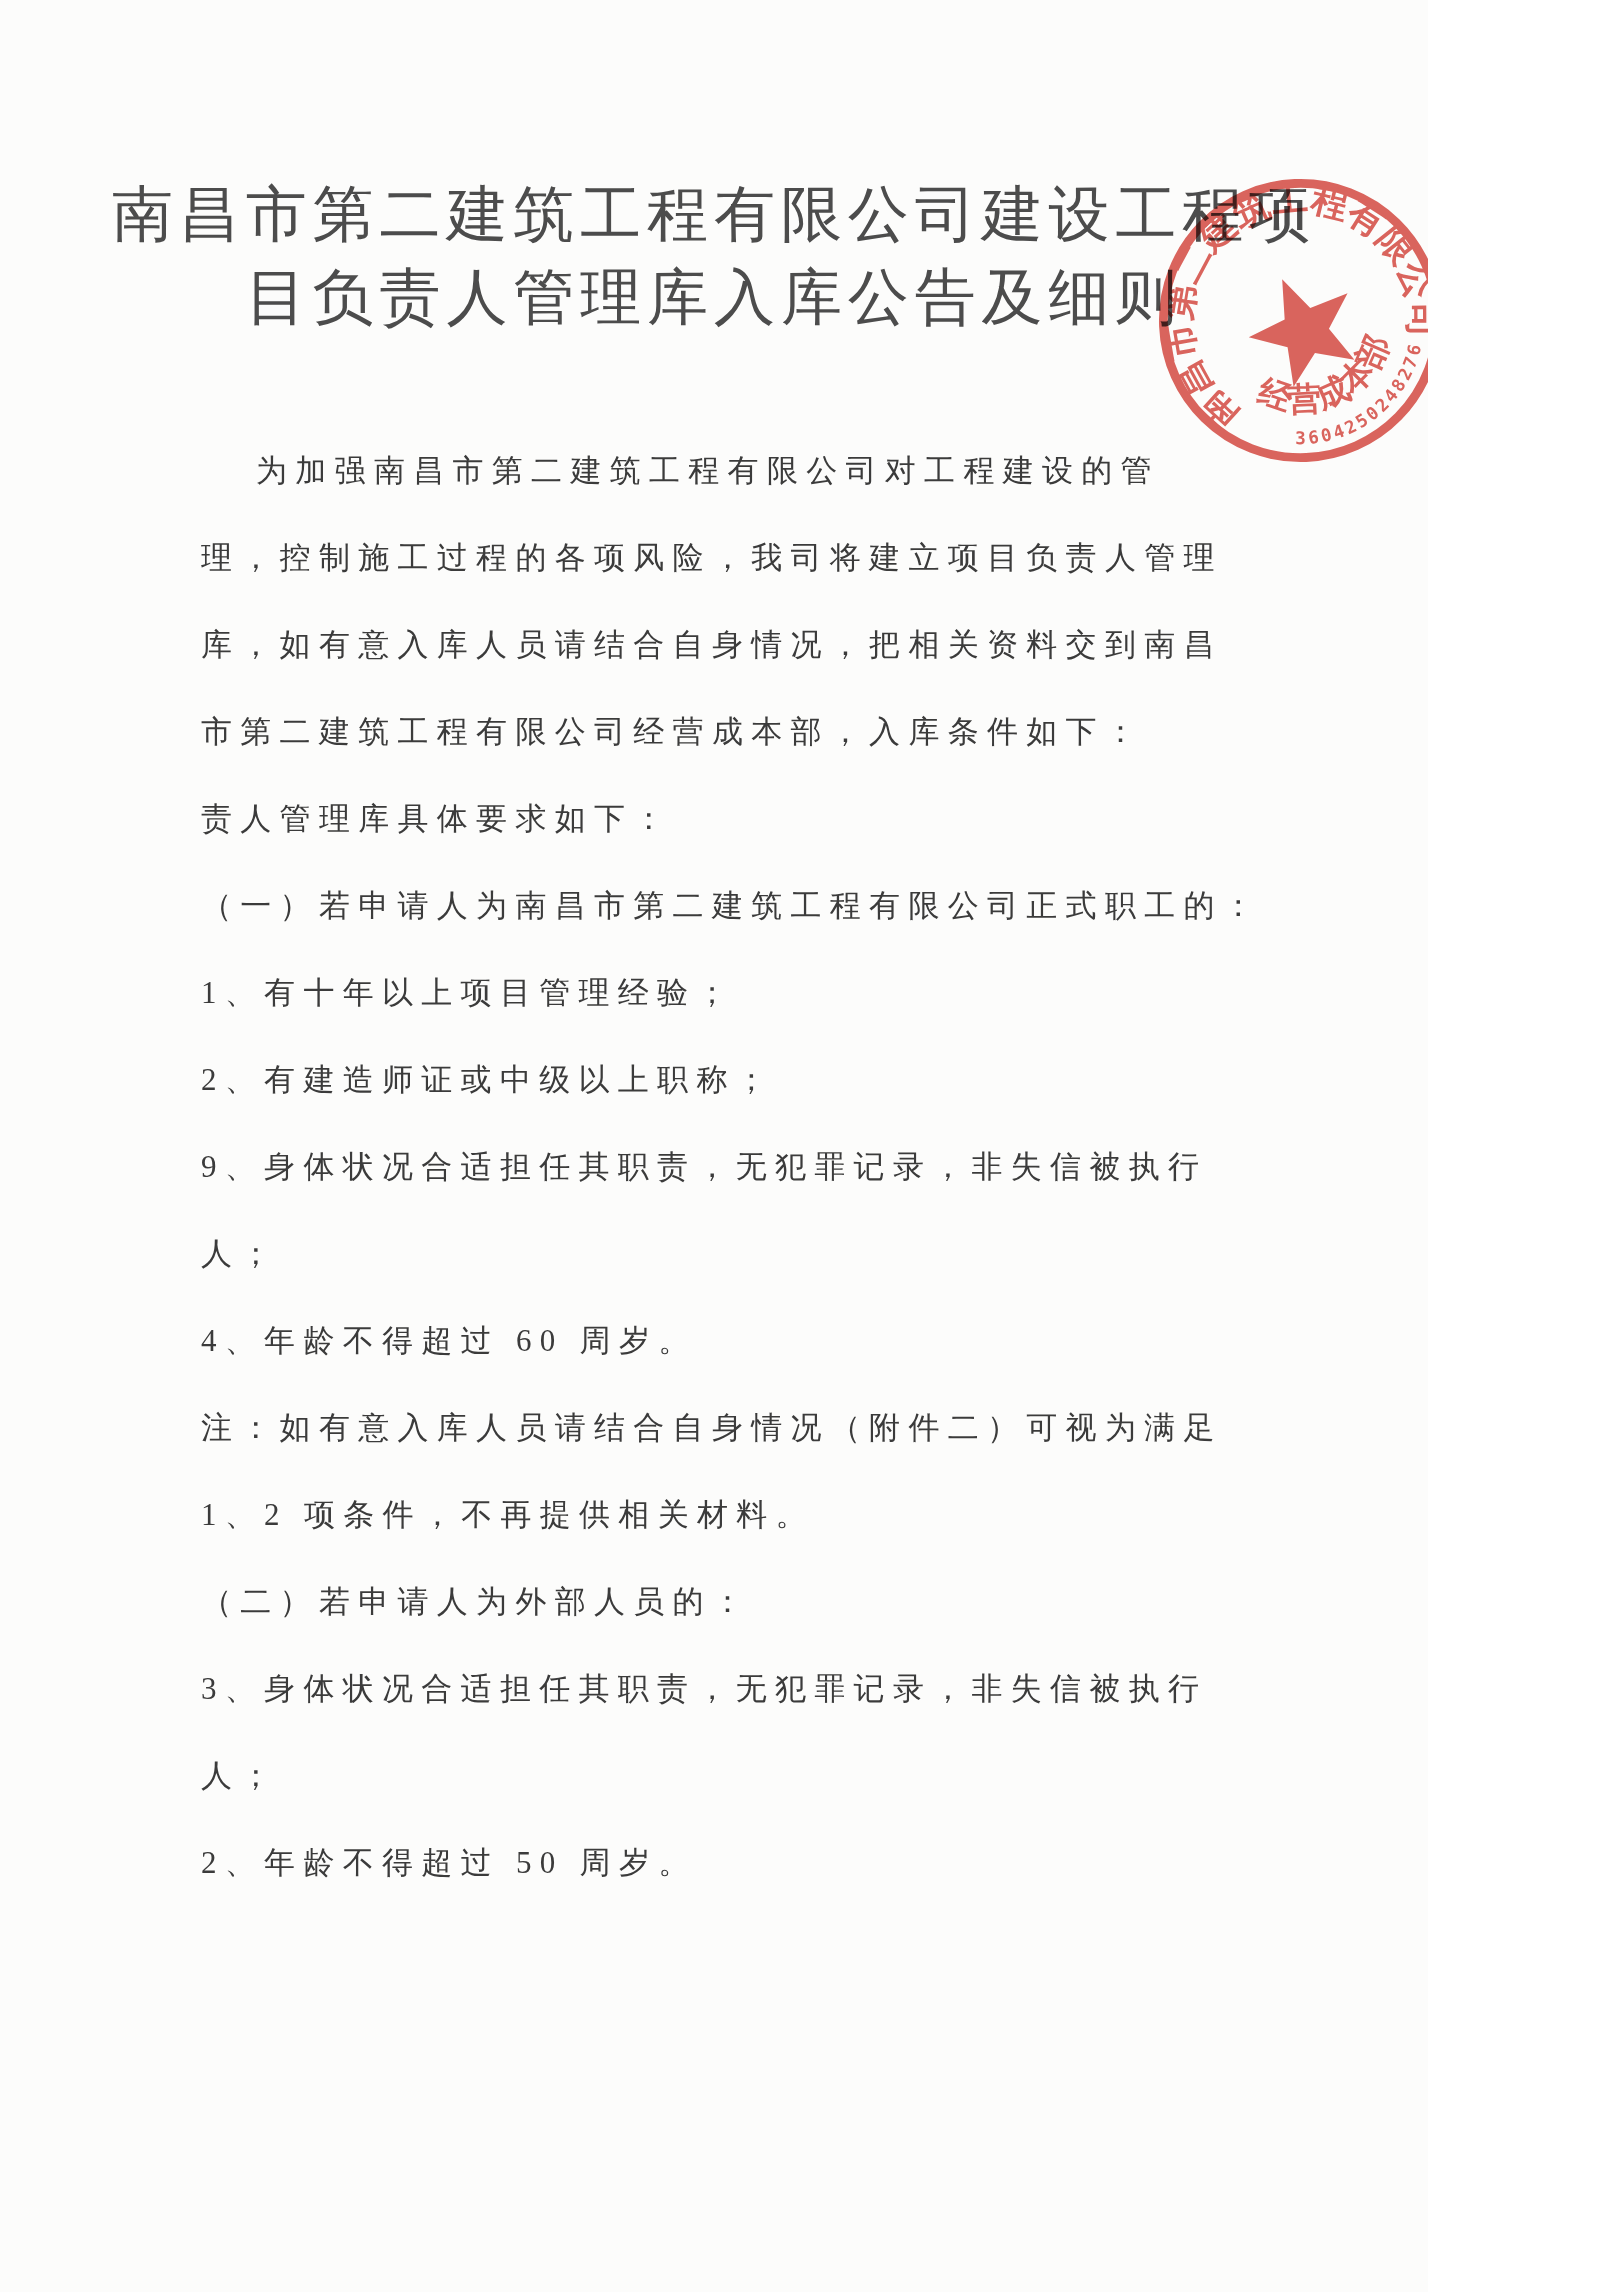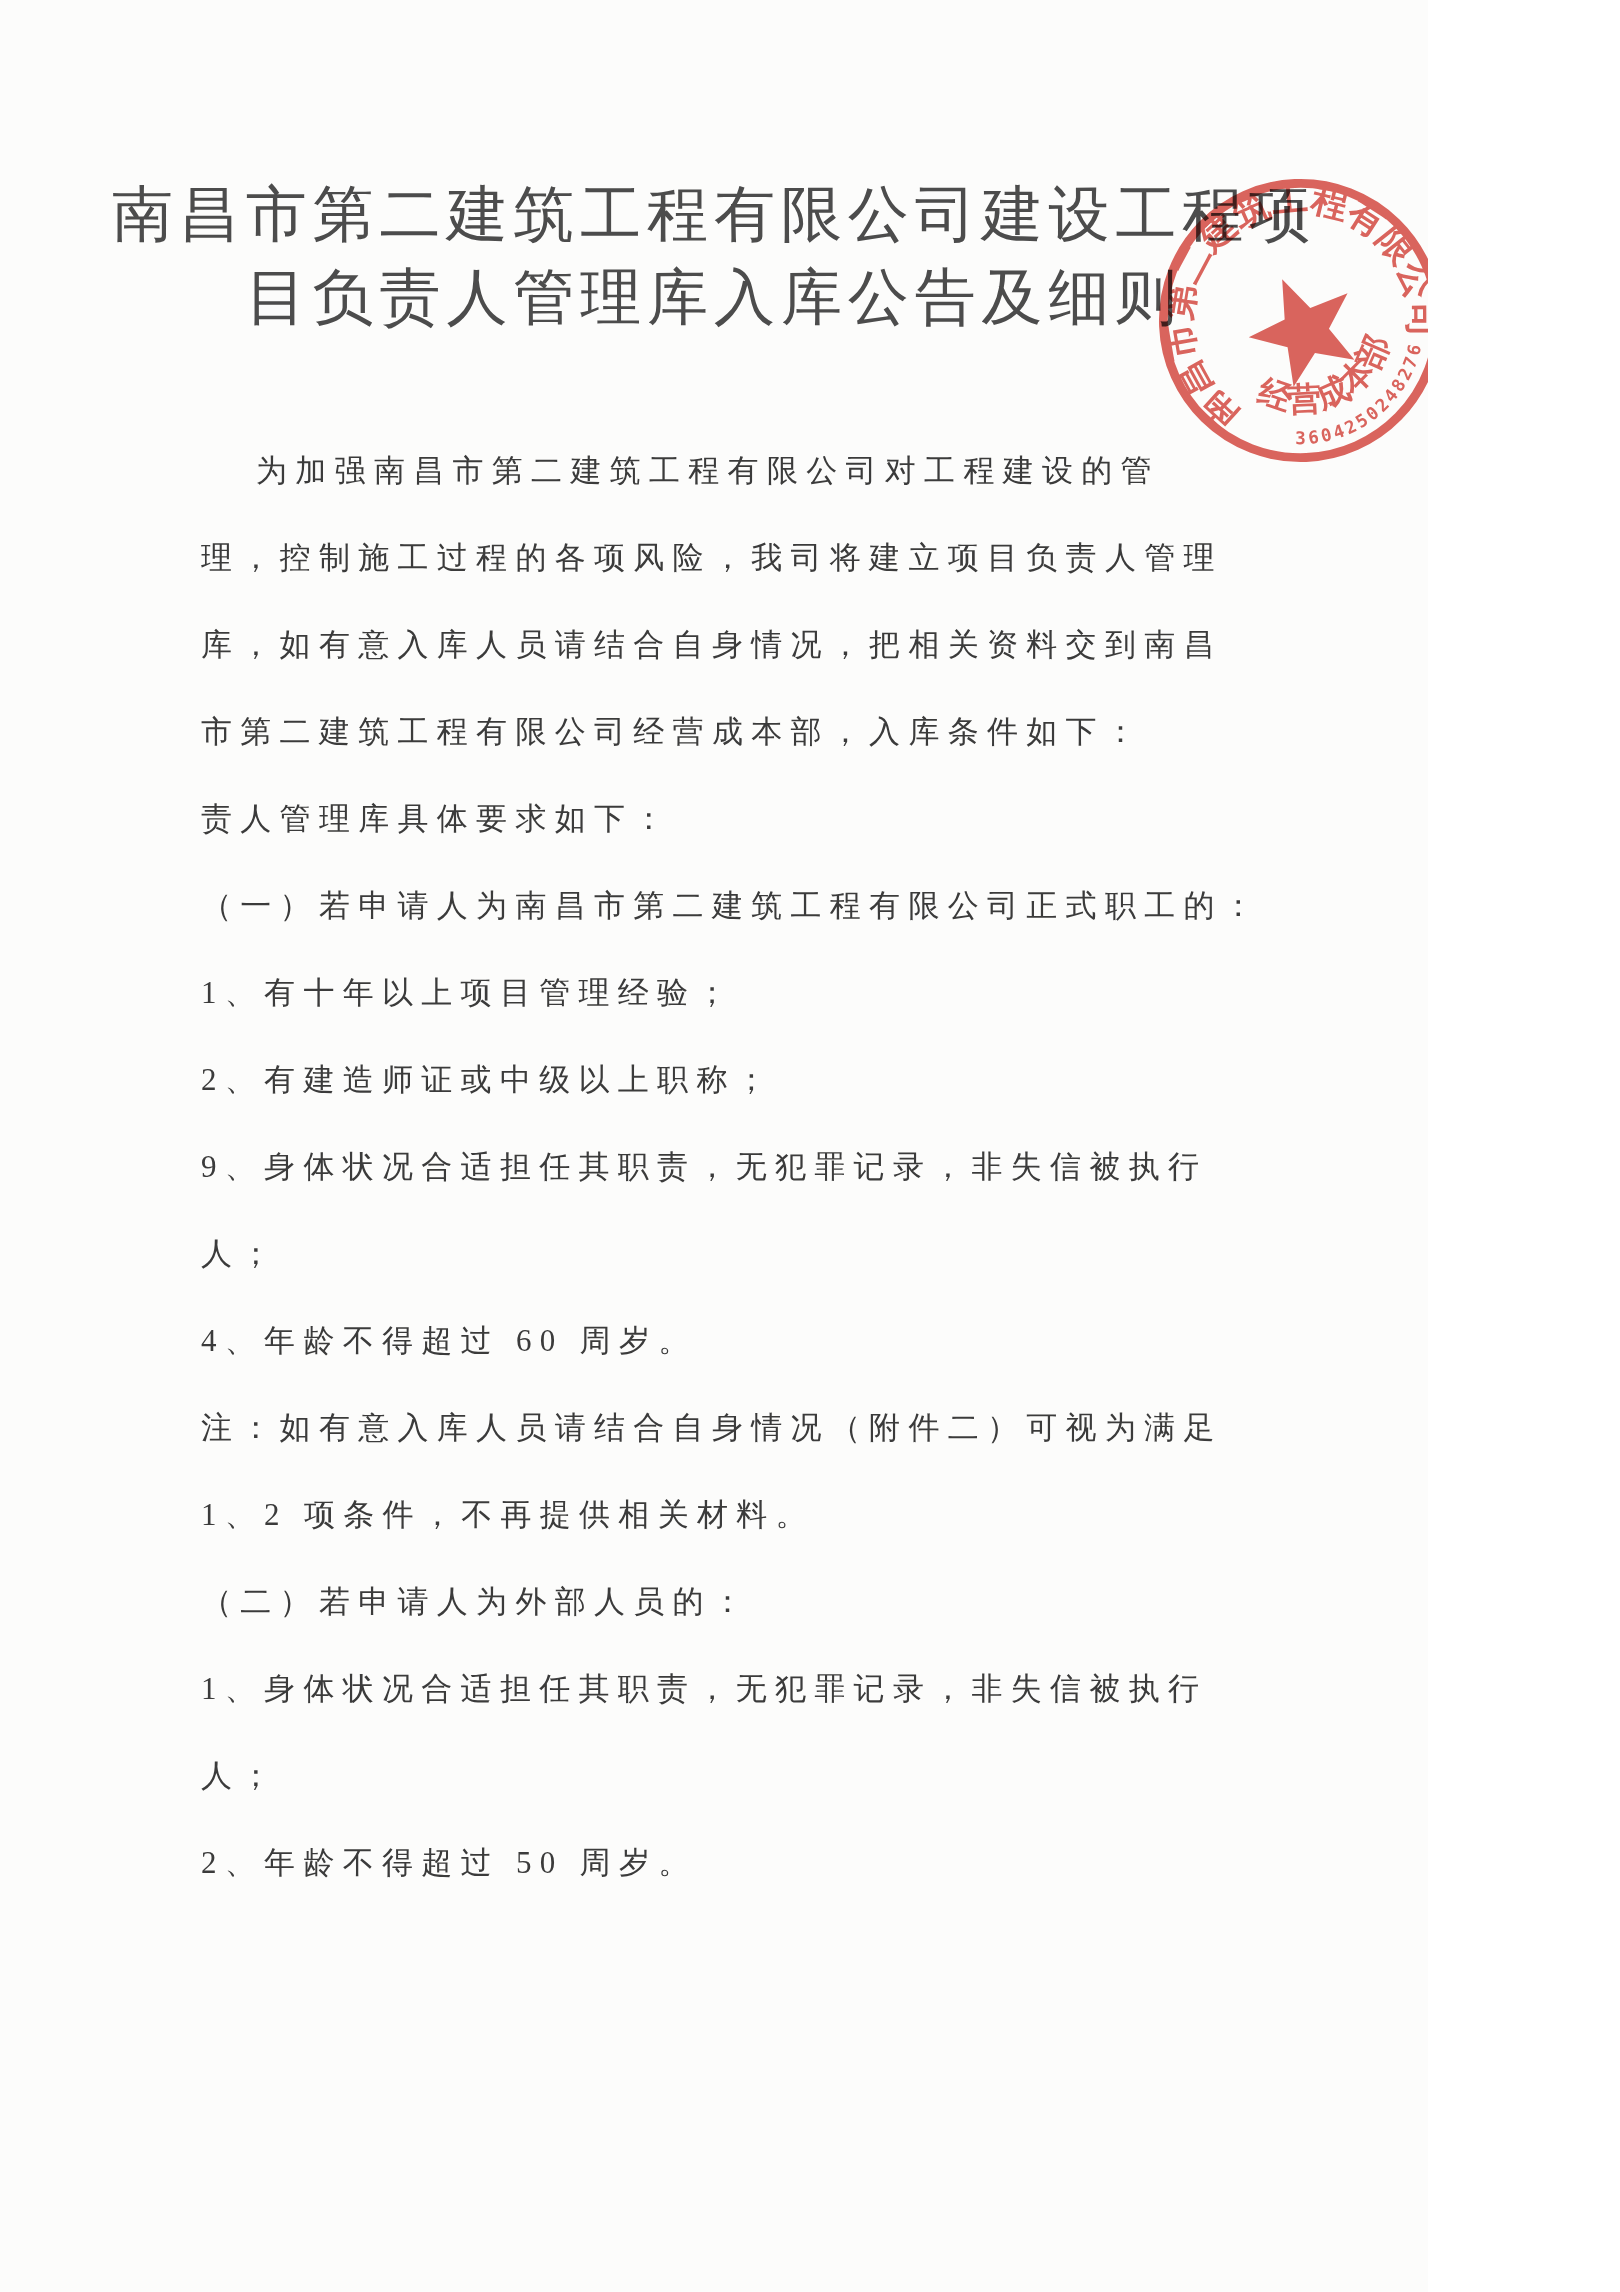--- a/index.html
+++ b/index.html
@@ -64,21 +64,21 @@
     <div class="line">责人管理库具体要求如下：</div>
     <div class="line">（一）若申请人为南昌市第二建筑工程有限公司正式职工的：</div>
     <div class="line">1、有十年以上项目管理经验；</div>
     <div class="line">2、有建造师证或中级以上职称；</div>
     <div class="line">9、身体状况合适担任其职责，无犯罪记录，非失信被执行</div>
     <div class="line">人；</div>
     <div class="line">4、年龄不得超过 60 周岁。</div>
     <div class="line">注：如有意入库人员请结合自身情况（附件二）可视为满足</div>
     <div class="line">1、2 项条件，不再提供相关材料。</div>
     <div class="line">（二）若申请人为外部人员的：</div>
-    <div class="line">1、身体状况合适担任其职责，无犯罪记录，非失信被执行</div>
+    <div class="line">3、身体状况合适担任其职责，无犯罪记录，非失信被执行</div>
     <div class="line">人；</div>
     <div class="line">2、年龄不得超过 50 周岁。</div>
   </div>
 
   <svg class="stamp" width="333" height="333" viewBox="-170 -170 340 340" xmlns="http://www.w3.org/2000/svg">
     <defs>
       <path id="sealRingPath" d="M -86,72 A 112 112 0 1 1 86,72" fill="none"></path>
       <path id="sealDeptPath" d="M -66,64 A 92 92 0 0 0 66,64" fill="none"></path>
       <path id="sealNumPath" d="M -70,105 A 126 126 0 0 0 112,58" fill="none"></path>
     </defs>

